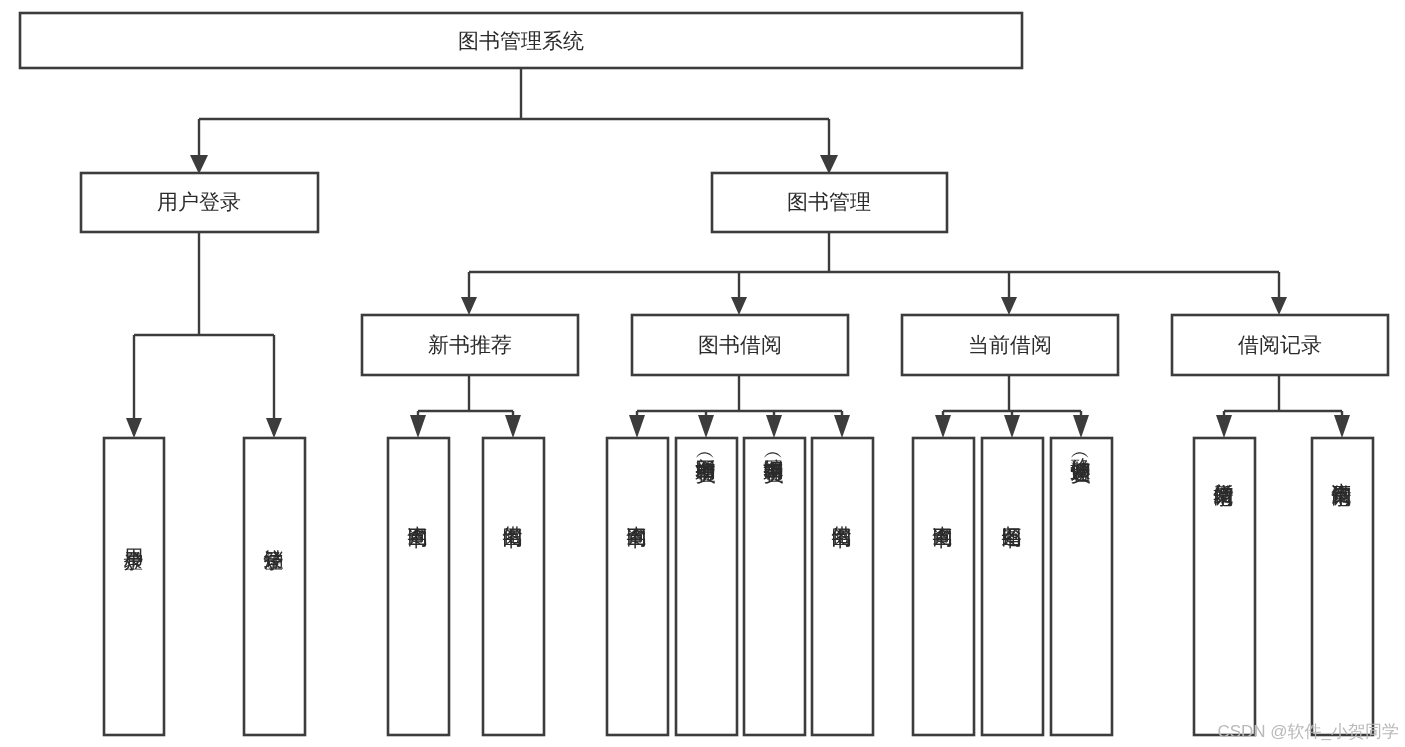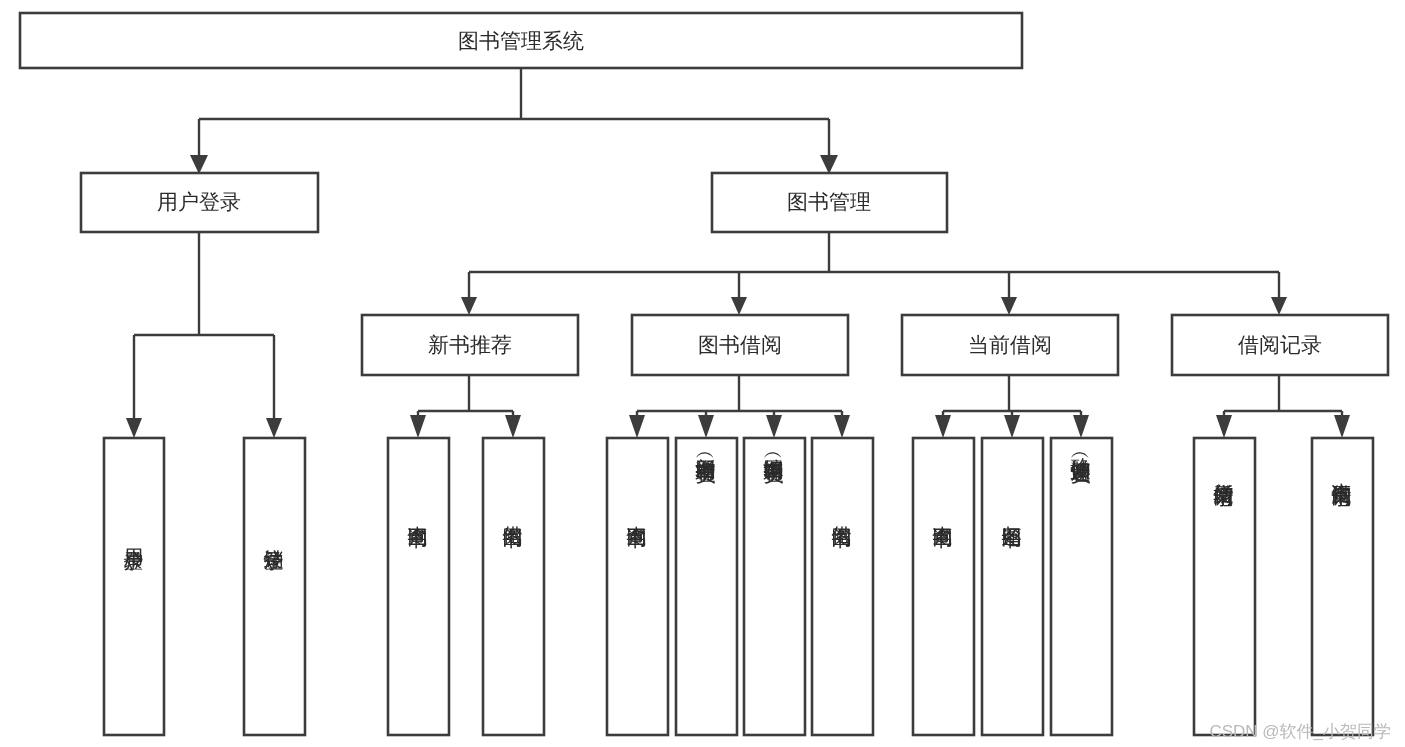--- a/index.html
+++ b/index.html
@@ -18,21 +18,21 @@
     fill:#2b2b2b;font-size:21px;
   }
   .node-label-h{text-anchor:middle;dominant-baseline:middle;}
   .vert-label{
     font-family:"Liberation Sans","DejaVu Sans",sans-serif;
     fill:#2b2b2b;font-size:20px;letter-spacing:1px;
     writing-mode:vertical-rl;text-orientation:upright;
     text-anchor:middle;
   }
   .watermark{
-    position:absolute;right:14px;bottom:4px;
+    position:absolute;right:6px;bottom:4px;
     font-family:"Liberation Sans","DejaVu Sans",sans-serif;
     font-size:17px;color:#b9b9b9;white-space:nowrap;
     pointer-events:none;user-select:none;
   }
 </style>
 </head>
 <body>
 
 <div id="diagram-root">
 

